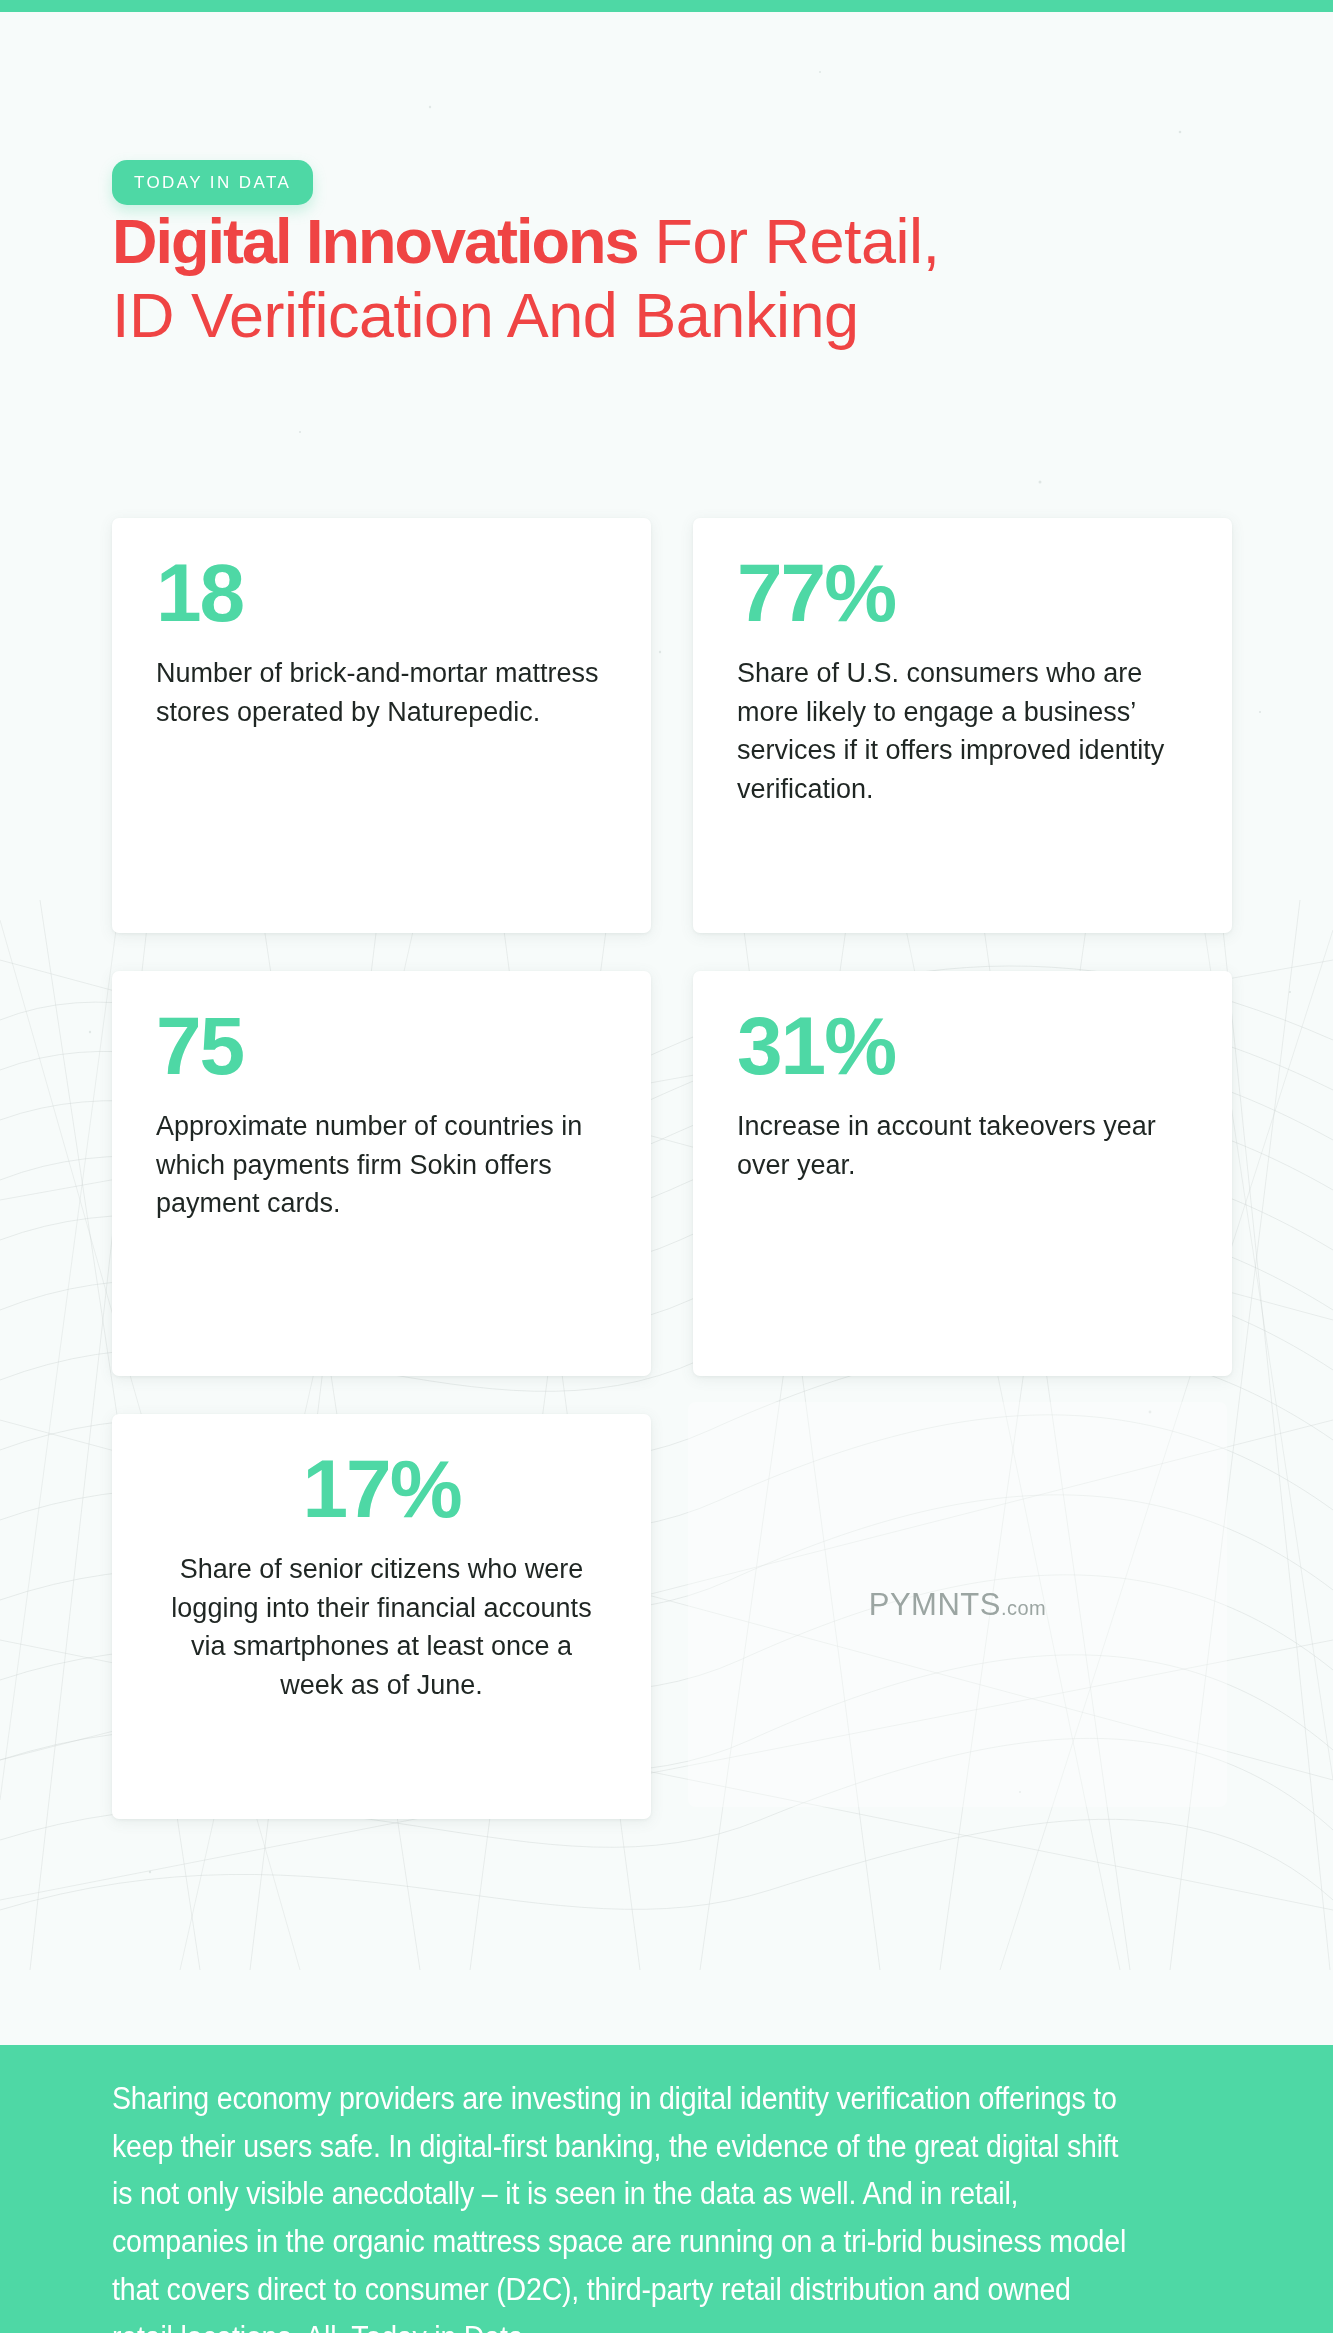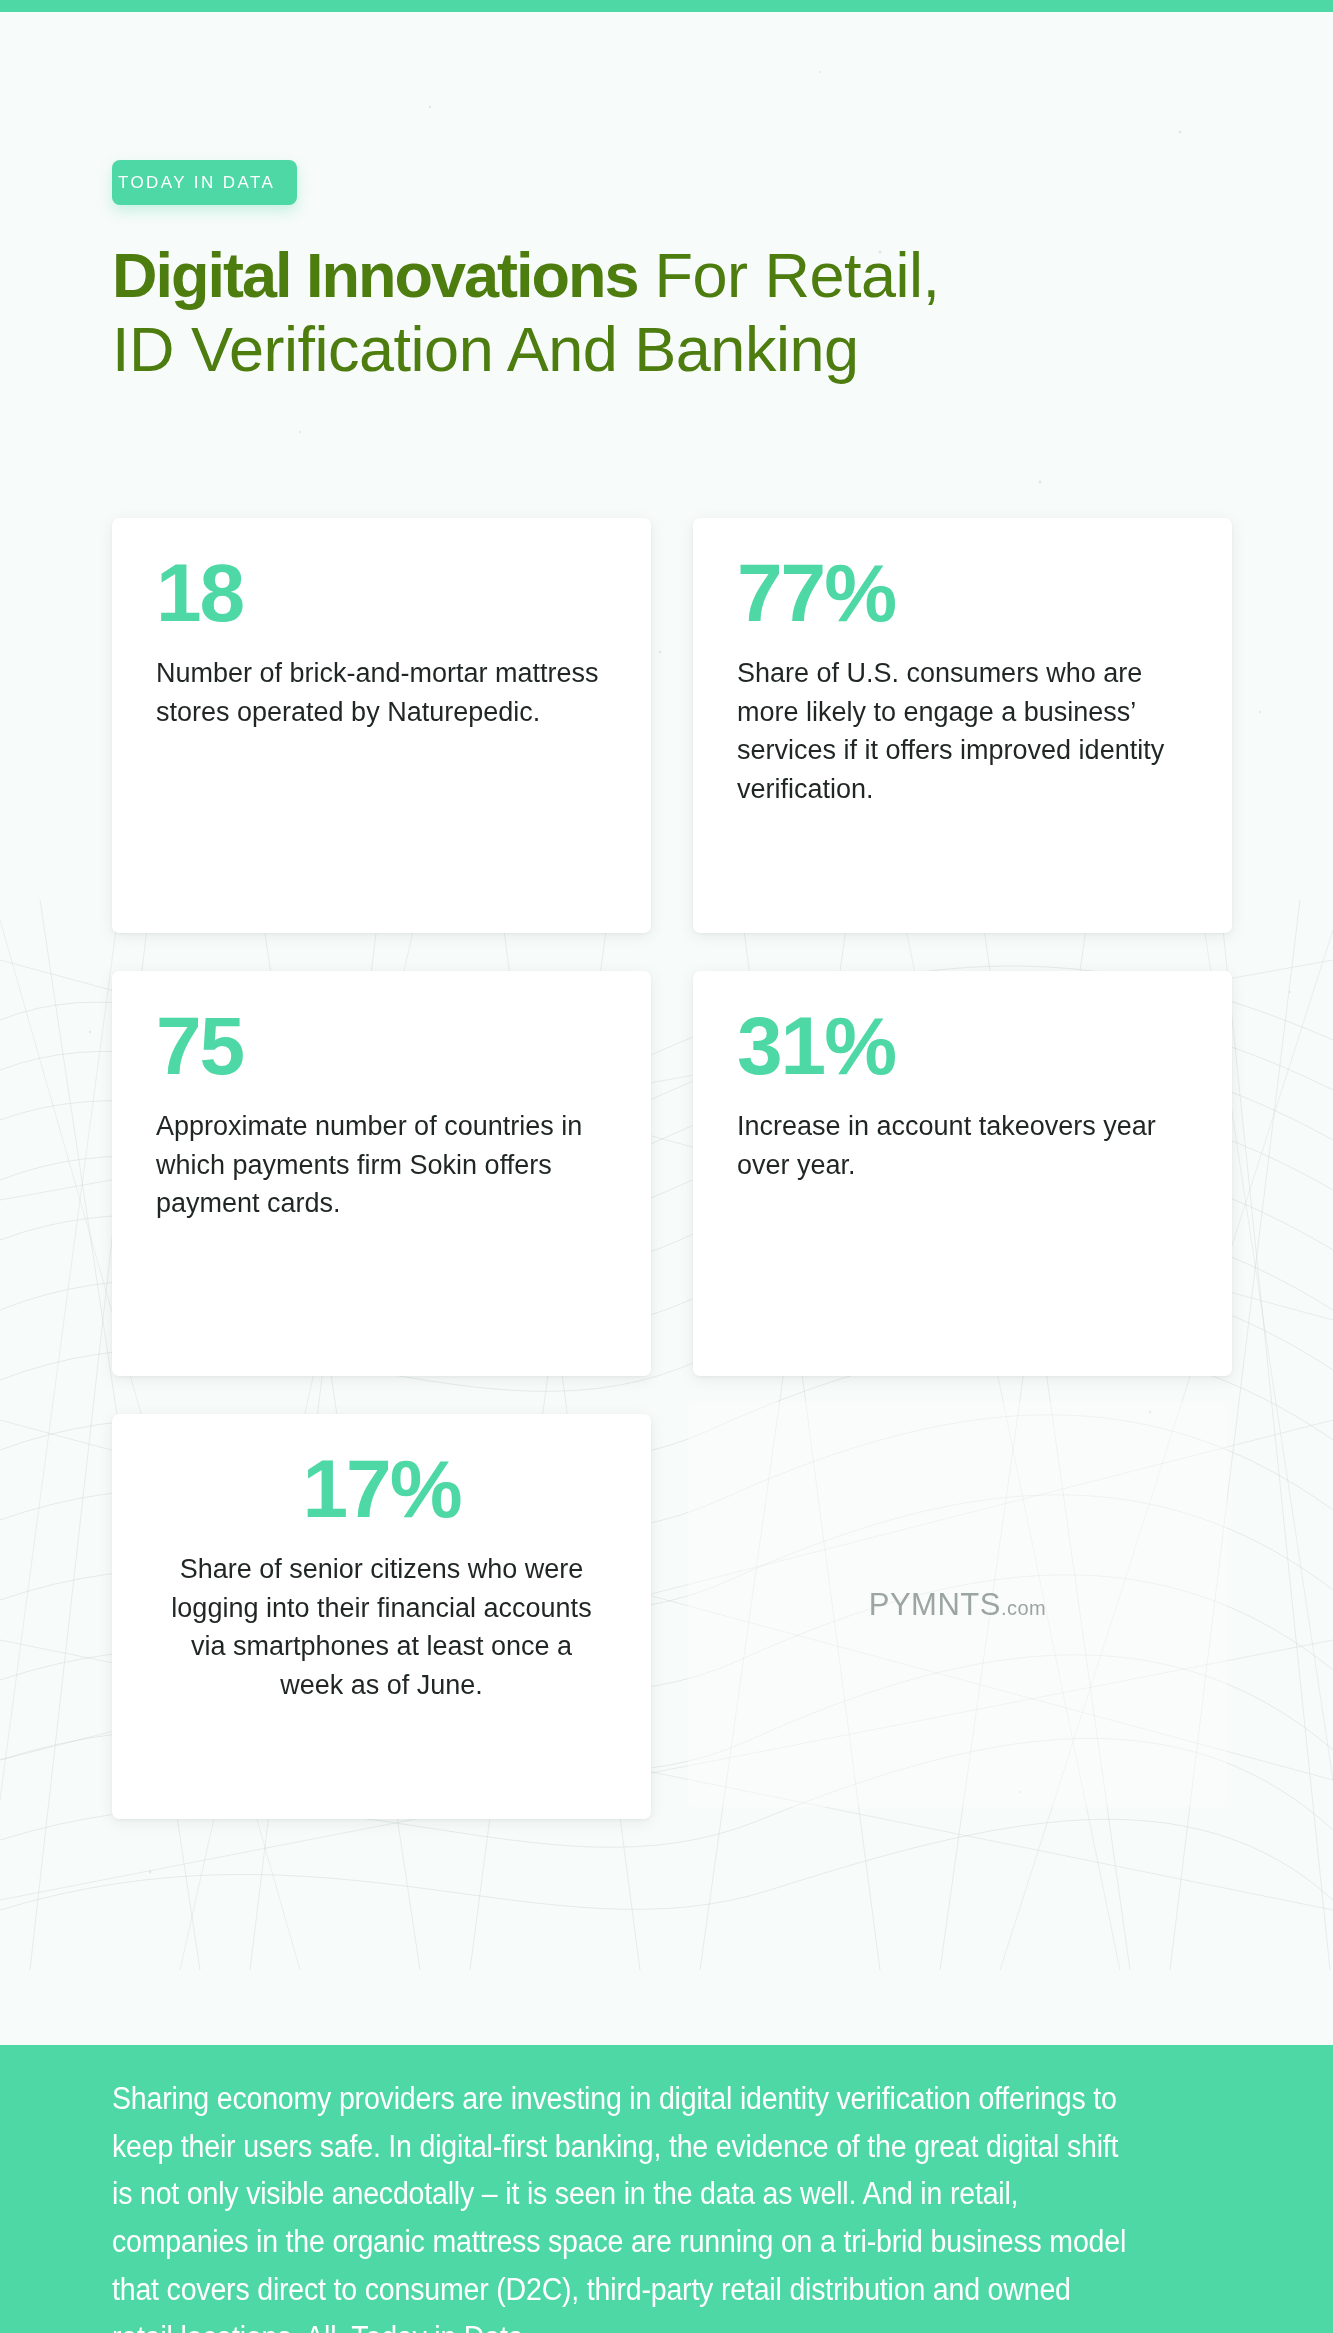--- a/index.html
+++ b/index.html
@@ -61,31 +61,30 @@
     top: 160px;
     width: 1120px;
   }
 
   .badge {
     display: inline-block;
     background: #4ed8a5;
     color: #ffffff;
     font-size: 17px;
     letter-spacing: 2.4px;
-    padding: 13px 22px 12px 6px;
-    border-radius: 8px;
+    padding: 13px 22px 12px 22px;
+    border-radius: 15px;
     box-shadow: 0 6px 14px rgba(78, 216, 165, 0.28);
     font-weight: 400;
   }
 
   .headline {
-    margin-top: 34px;
     font-size: 63px;
     line-height: 1.17;
-    color: #4d7c0f;
+    color: #ef4444;
     letter-spacing: -1.2px;
     max-width: 1050px;
   }
   .headline .strong {
     font-weight: 700;
     letter-spacing: -2px;
   }
   .headline .light {
     font-weight: 300;
     letter-spacing: -0.5px;

